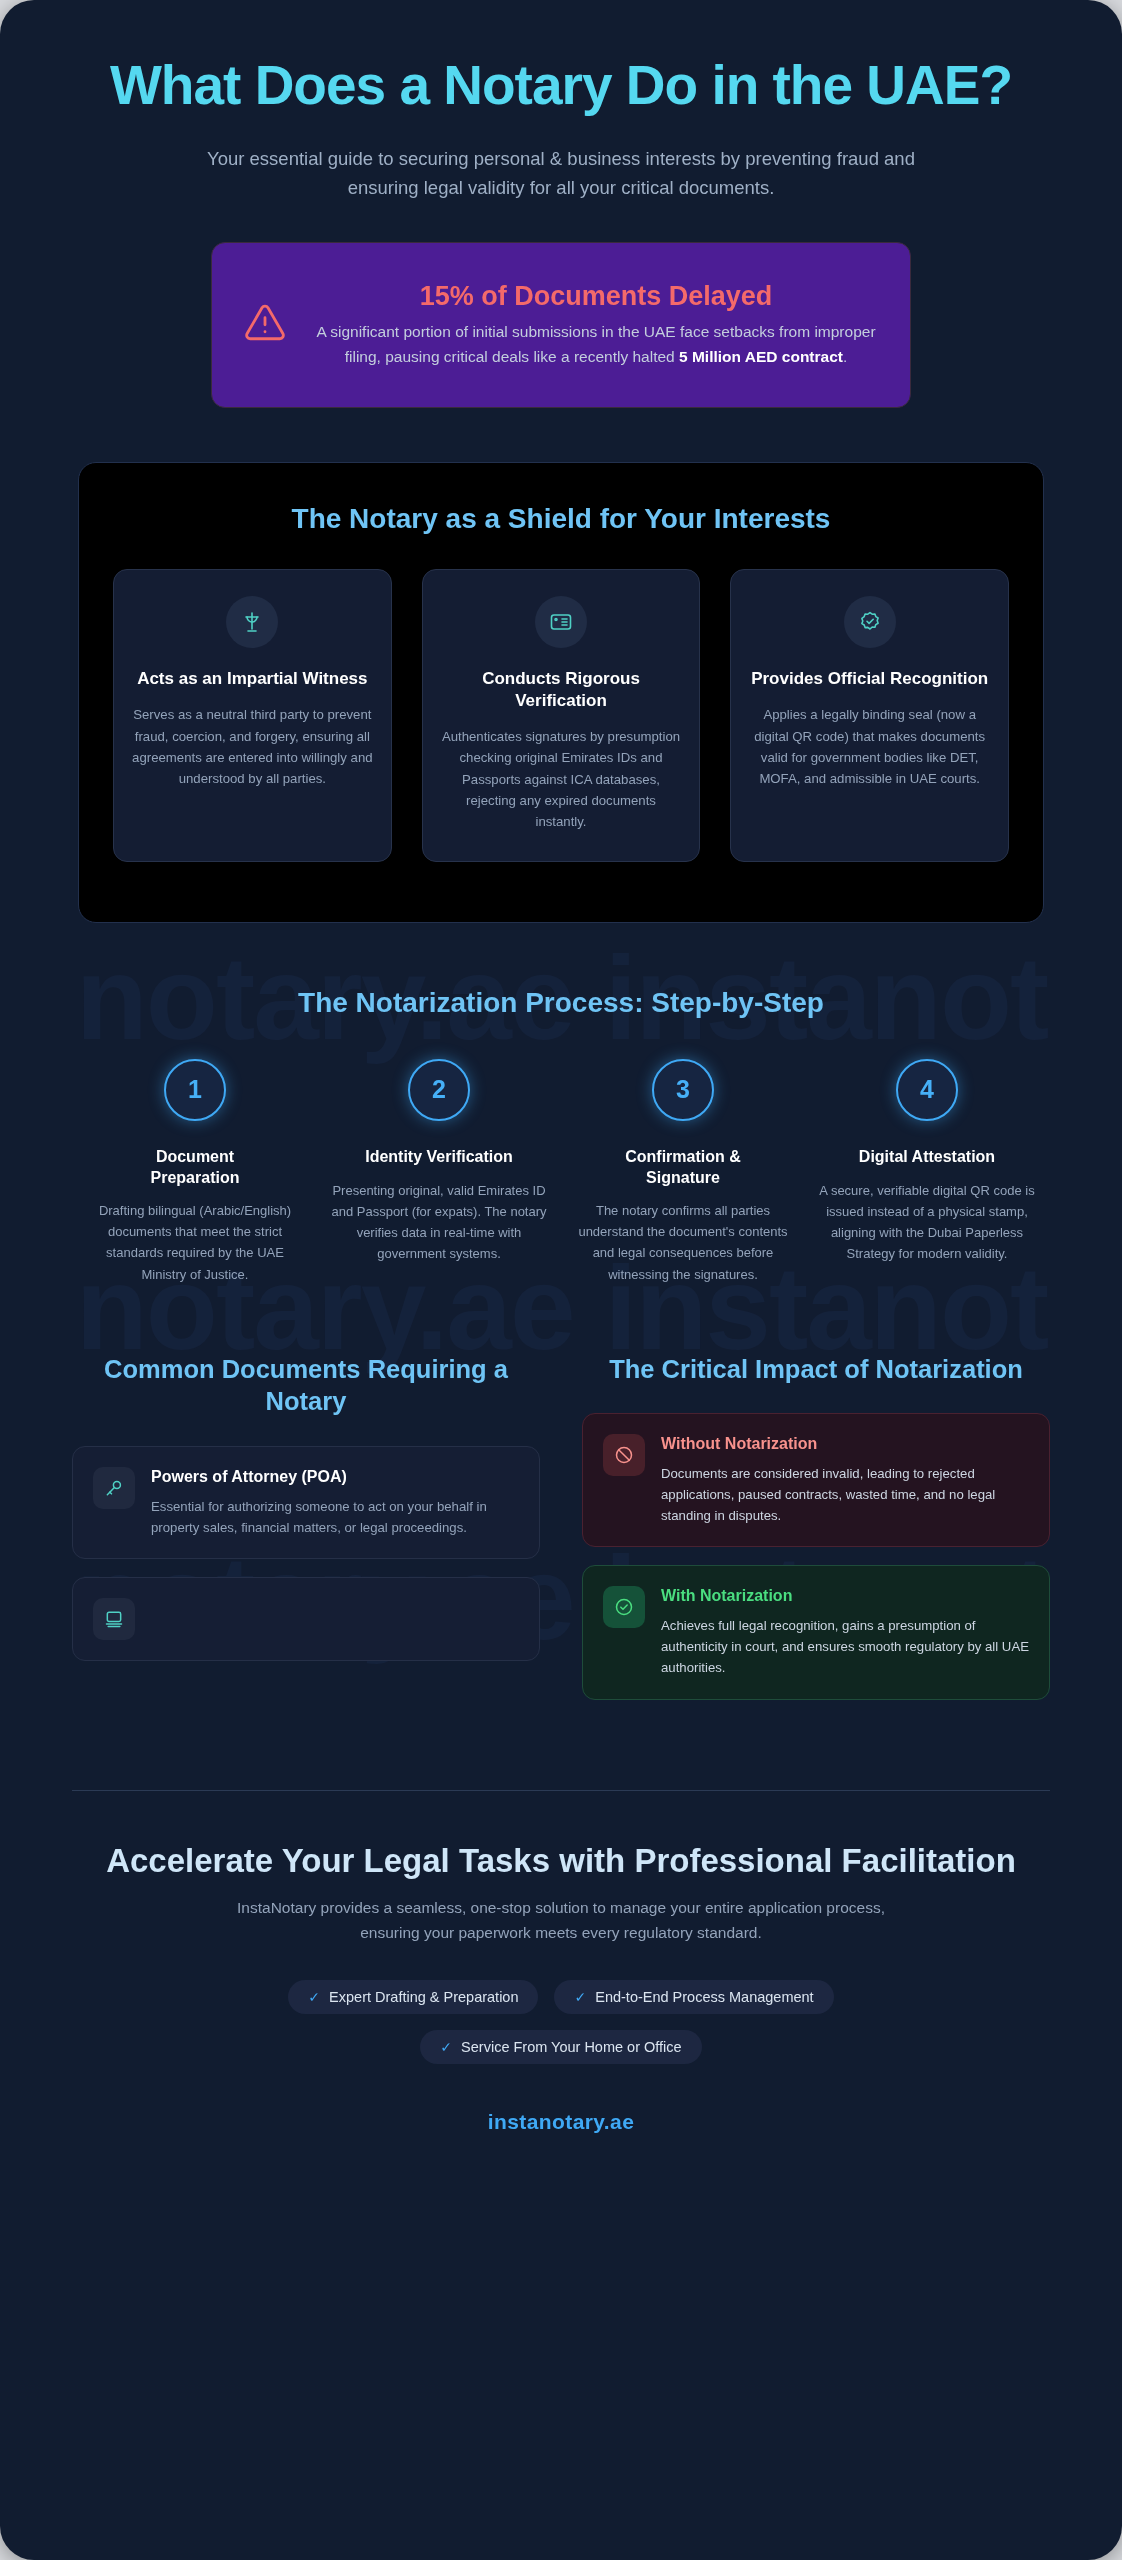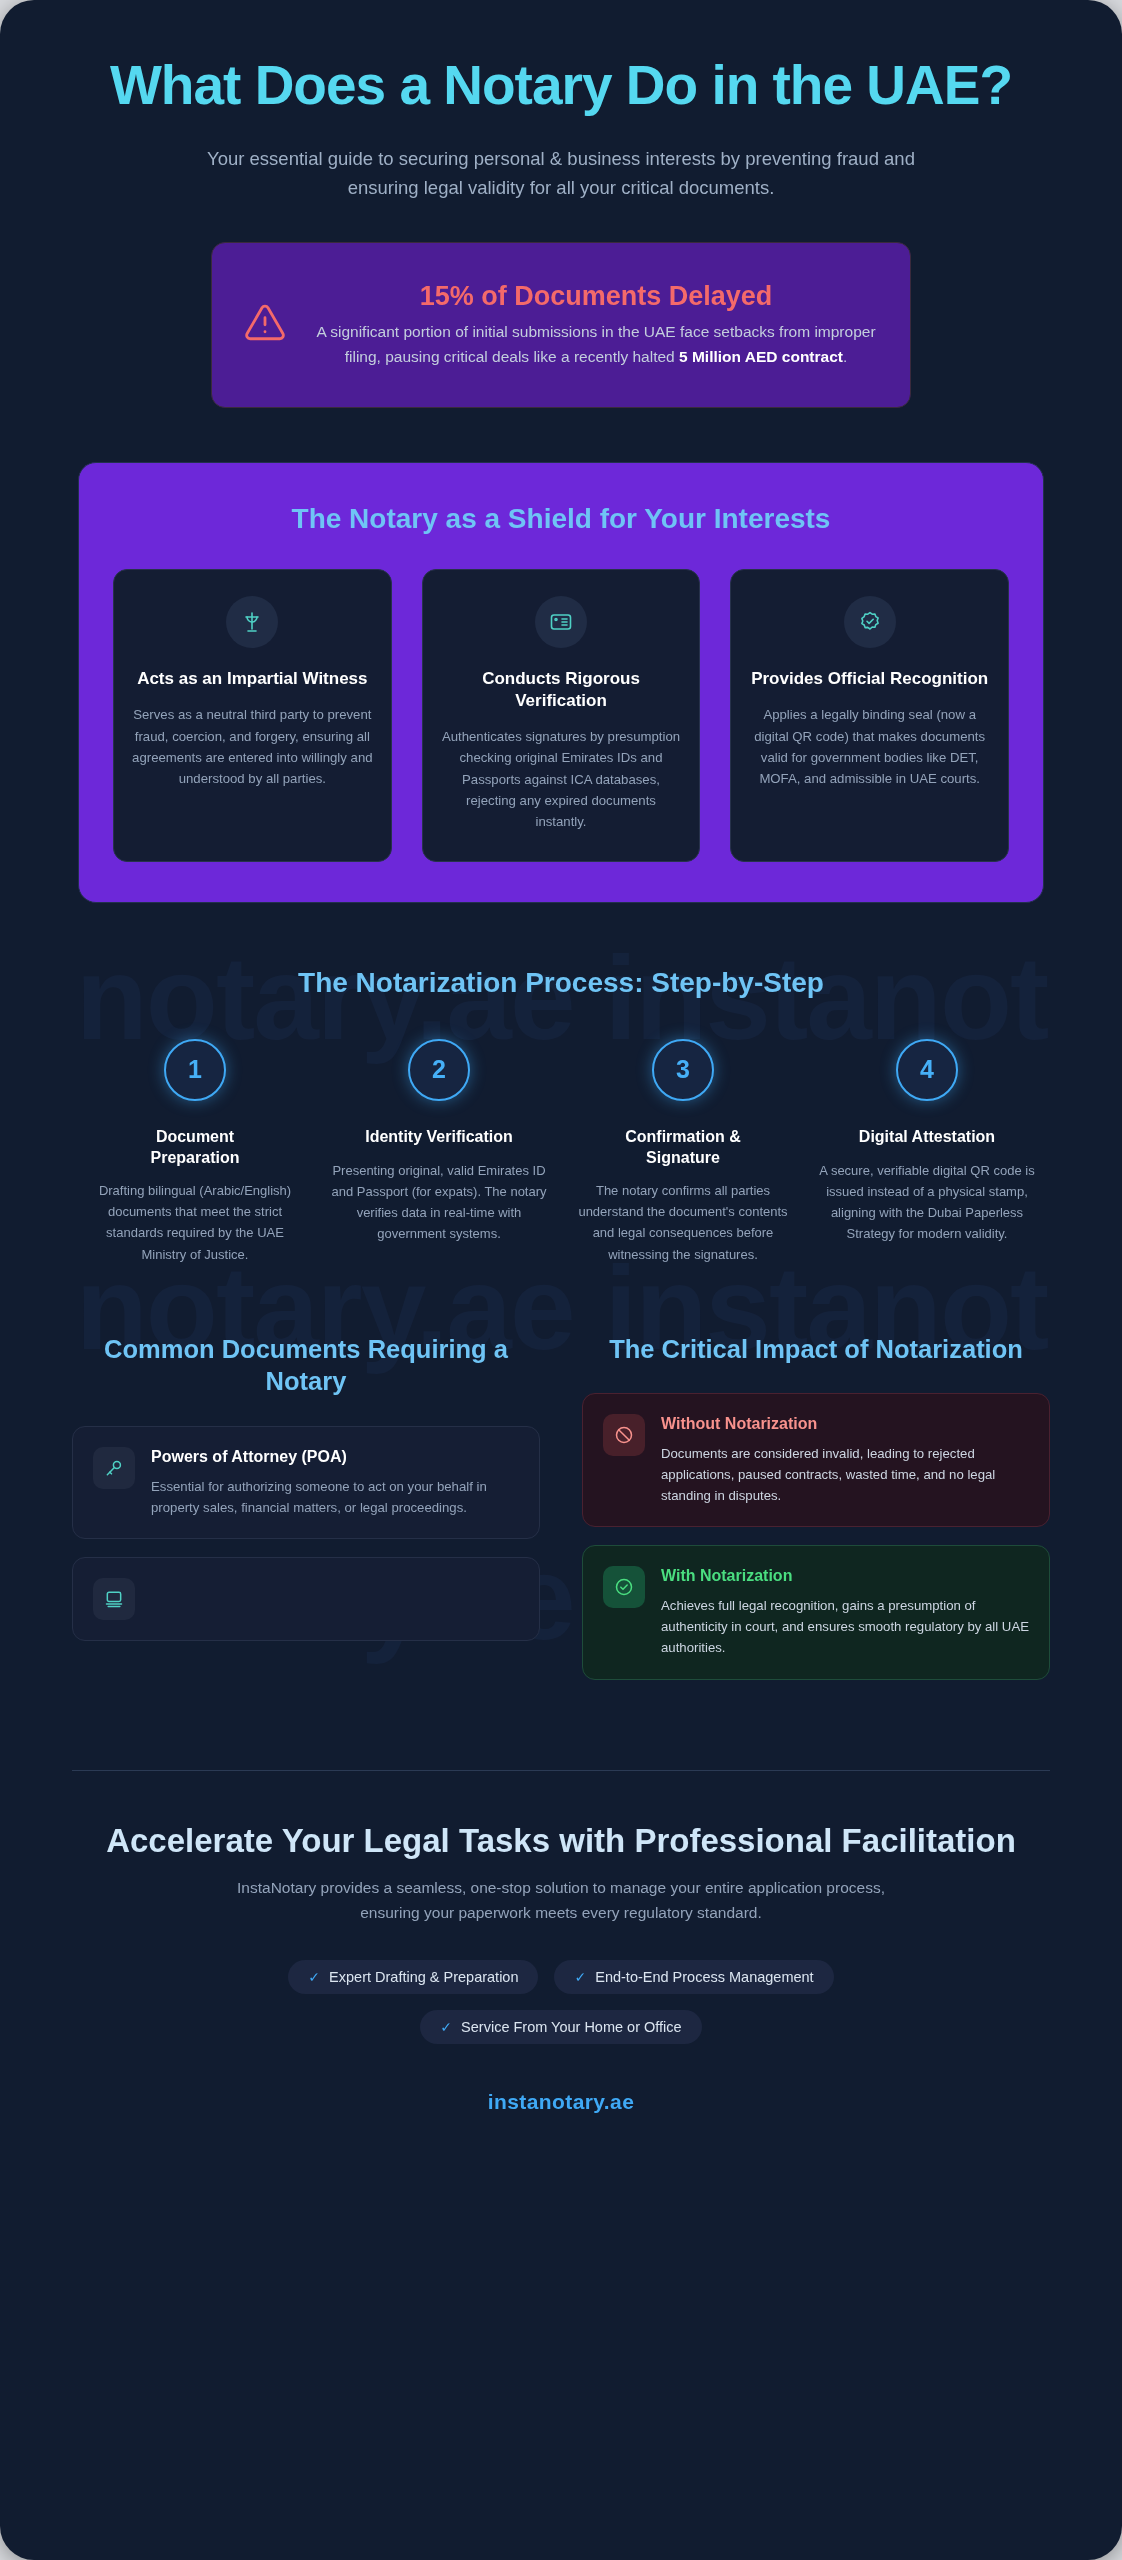--- a/index.html
+++ b/index.html
@@ -82,24 +82,24 @@
   .alert .abody {
     font-size: 15.5px;
     line-height: 1.62;
     color: #c3cedd;
   }
   .alert .abody b { color: #ffffff; font-weight: 700; }
 
   
   .panel {
     margin: 54px 78px 0;
-    background: #6d28d9;
+    background: #000000;
     border: 1px solid #22304d;
     border-radius: 18px;
-    padding: 40px 34px 40px;
+    padding: 40px 34px 60px;
   }
   .panel h2 {
     text-align: center;
     font-size: 28px;
     font-weight: 800;
     color: #6fc4f5;
     margin-bottom: 34px;
   }
   .cards3 { display: flex; gap: 30px; }
   .card3 {

